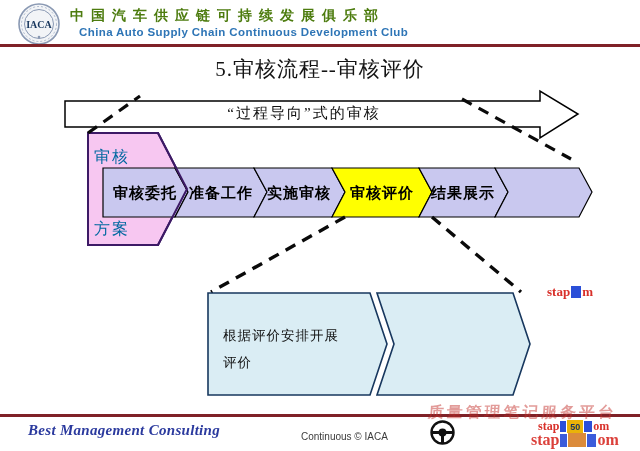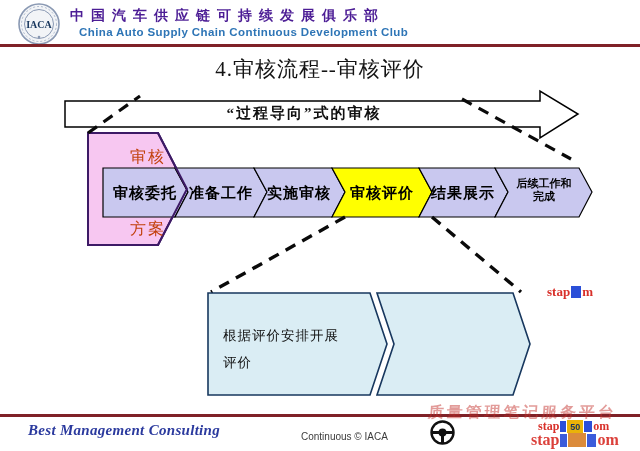--- a/index.html
+++ b/index.html
@@ -1,31 +1,31 @@
 <!DOCTYPE html>
 <html><head>
 <meta charset="utf-8">
 <style>
   html,body{margin:0;padding:0;background:#888;}
   .slide{position:relative;width:640px;height:451px;background:#fff;overflow:hidden;
          font-family:"Liberation Sans","DejaVu Sans",sans-serif;}
   .abs{position:absolute;}
   
-  .hdr-cn{left:70px;top:7px;font-size:14px;font-weight:bold;color:#4c1d95;letter-spacing:7px;white-space:nowrap;}
+  .hdr-cn{left:70px;top:7px;font-size:14px;font-weight:bold;color:#4d7c0f;letter-spacing:7px;white-space:nowrap;}
   .hdr-en{left:79px;top:26px;font-size:11.5px;font-weight:bold;color:#2e75b6;letter-spacing:.4px;white-space:nowrap;}
   .rule{left:0;width:640px;height:3px;background:#7f2127;}
   
   .title{left:0;top:55px;width:640px;text-align:center;font-family:"Liberation Serif","DejaVu Serif",serif;
          font-size:21px;color:#141414;letter-spacing:1px;}
   
   .banner-label{left:65px;top:104px;width:478px;text-align:center;font-family:"Liberation Serif","DejaVu Serif",serif;
-         font-size:15px;font-weight:bold;color:#111;letter-spacing:2px;}
+         font-size:15px;font-weight:normal;color:#111;letter-spacing:2px;}
   
-  .plan-lbl{left:94px;width:72px;text-align:right;font-family:"Liberation Serif","DejaVu Serif",serif;
-         font-size:16px;color:#c2410c;letter-spacing:2px;}
+  .plan-lbl{left:94px;width:72px;text-align:left;font-family:"Liberation Serif","DejaVu Serif",serif;
+         font-size:16px;color:#0369a1;letter-spacing:2px;}
   
   .step-label{top:184px;text-align:center;font-family:"Liberation Serif","DejaVu Serif",serif;
          font-size:15px;font-weight:600;color:#000;letter-spacing:1px;white-space:nowrap;}
   .step-label.small{top:177px;font-size:11px;line-height:13px;letter-spacing:0;white-space:normal;}
   
   .detail-label{top:322px;font-family:"Liberation Serif","DejaVu Serif",serif;font-size:13.5px;color:#111;
          line-height:27px;letter-spacing:1px;}
   
   .foot-left{left:28px;top:422px;font-family:"Liberation Serif","DejaVu Serif",serif;font-style:italic;
          font-weight:600;font-size:15px;color:#2b3a9e;letter-spacing:.3px;}
@@ -53,21 +53,21 @@
     <circle cx="24" cy="22" r="20" fill="#f2f4f7" stroke="#8a99b3" stroke-width="1.6"></circle>
     <circle cx="24" cy="22" r="14.5" fill="none" stroke="#8a99b3" stroke-width="1"></circle>
     <circle cx="24" cy="22" r="17.5" fill="none" stroke="#aeb9cc" stroke-width="1" stroke-dasharray="2,2"></circle>
     <text x="24" y="26" text-anchor="middle" font-family="Liberation Serif,serif" font-size="10" font-weight="bold" fill="#17365d">IACA</text>
     <circle cx="24" cy="35" r="1.3" fill="#8a99b3"></circle>
   </svg>
   <div class="abs hdr-cn">中国汽车供应链可持续发展俱乐部</div>
   <div class="abs hdr-en">China Auto Supply Chain Continuous Development Club</div>
   <div class="abs rule" style="top:44px"></div>
 
-  <div class="abs title">4.审核流程--审核评价</div>
+  <div class="abs title">5.审核流程--审核评价</div>
 
   <svg class="abs" style="left:0;top:0" width="640" height="451" viewBox="0 0 640 451">
 
     <polygon points="65,101 540,101 540,91 578,114 540,138 540,127 65,127" stroke="#000" stroke-width="1.5" fill="#ffffff"></polygon>
 
     <polygon points="88,133 158,133 187,189 158,245 88,245" stroke="#3d1a66" stroke-width="2" fill="#f7c7f1"></polygon>
 
     <polygon points="103,168 175,168 188,192 175,217 103,217" stroke="#000" stroke-width="1.2" fill="#c9c8ef"></polygon>
     <polygon points="175,168 254,168 267,192 254,217 175,217 188,192" stroke="#000" stroke-width="1.2" fill="#c9c8ef"></polygon>
     <polygon points="254,168 332,168 345,192 332,217 254,217 267,192" stroke="#000" stroke-width="1.2" fill="#c9c8ef"></polygon>
@@ -90,24 +90,20 @@
   <div class="abs banner-label">“过程导向”式的审核</div>
 
   <div class="abs plan-lbl" style="top:147px">审核</div>
   <div class="abs plan-lbl" style="top:219px">方案</div>
 
   <div class="abs step-label" style="left:101px;width:88px">审核委托</div>
   <div class="abs step-label" style="left:177px;width:88px">准备工作</div>
   <div class="abs step-label" style="left:255px;width:88px">实施审核</div>
   <div class="abs step-label" style="left:338px;width:88px">审核评价</div>
   <div class="abs step-label" style="left:419px;width:88px">结果展示</div>
-  <div class="abs step-label small" style="left:499px;width:90px">
-    <span>后续工作和</span><br>
-    <span>完成</span>
-  </div>
 
   <div class="abs detail-label" style="left:223px;width:150px">
     <span>根据评价安排开展</span><br>
     <span>评价</span>
   </div>
 
   <div class="abs wm-red wm-row wm-mid">
     <span>stap</span>
     <span class="wm-box" style="width:10px;height:12px;background:#2b4fd8"></span>
     <span>m</span>

